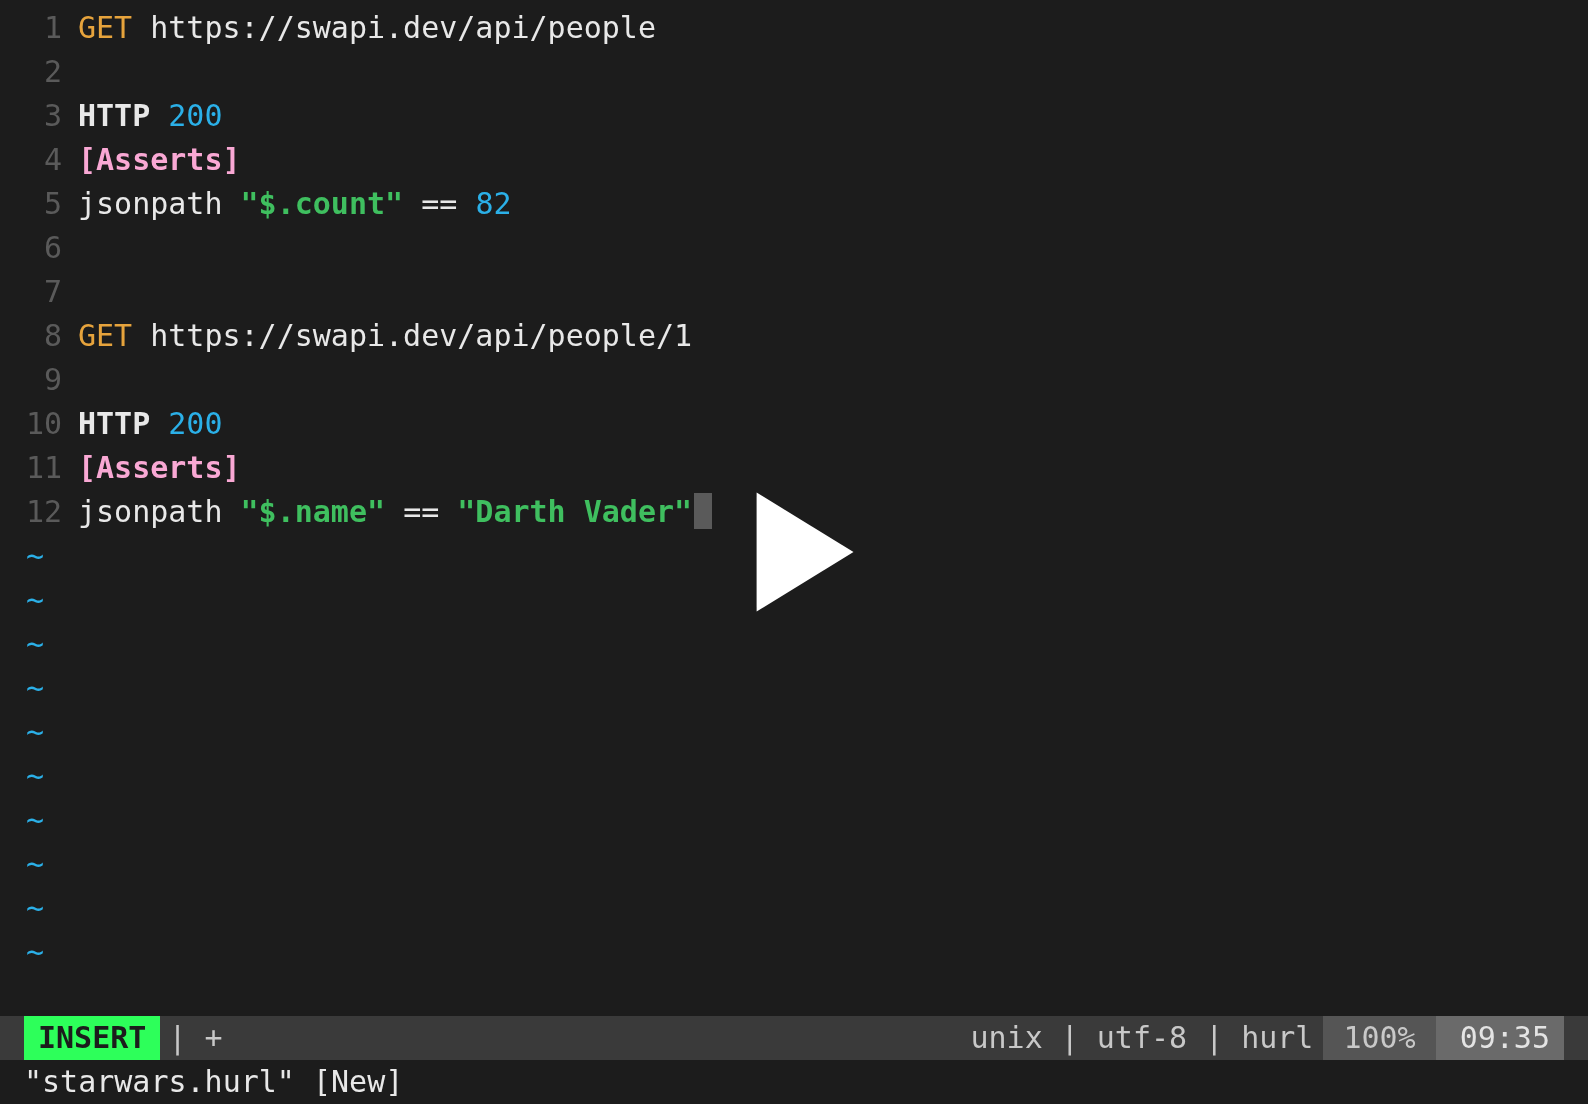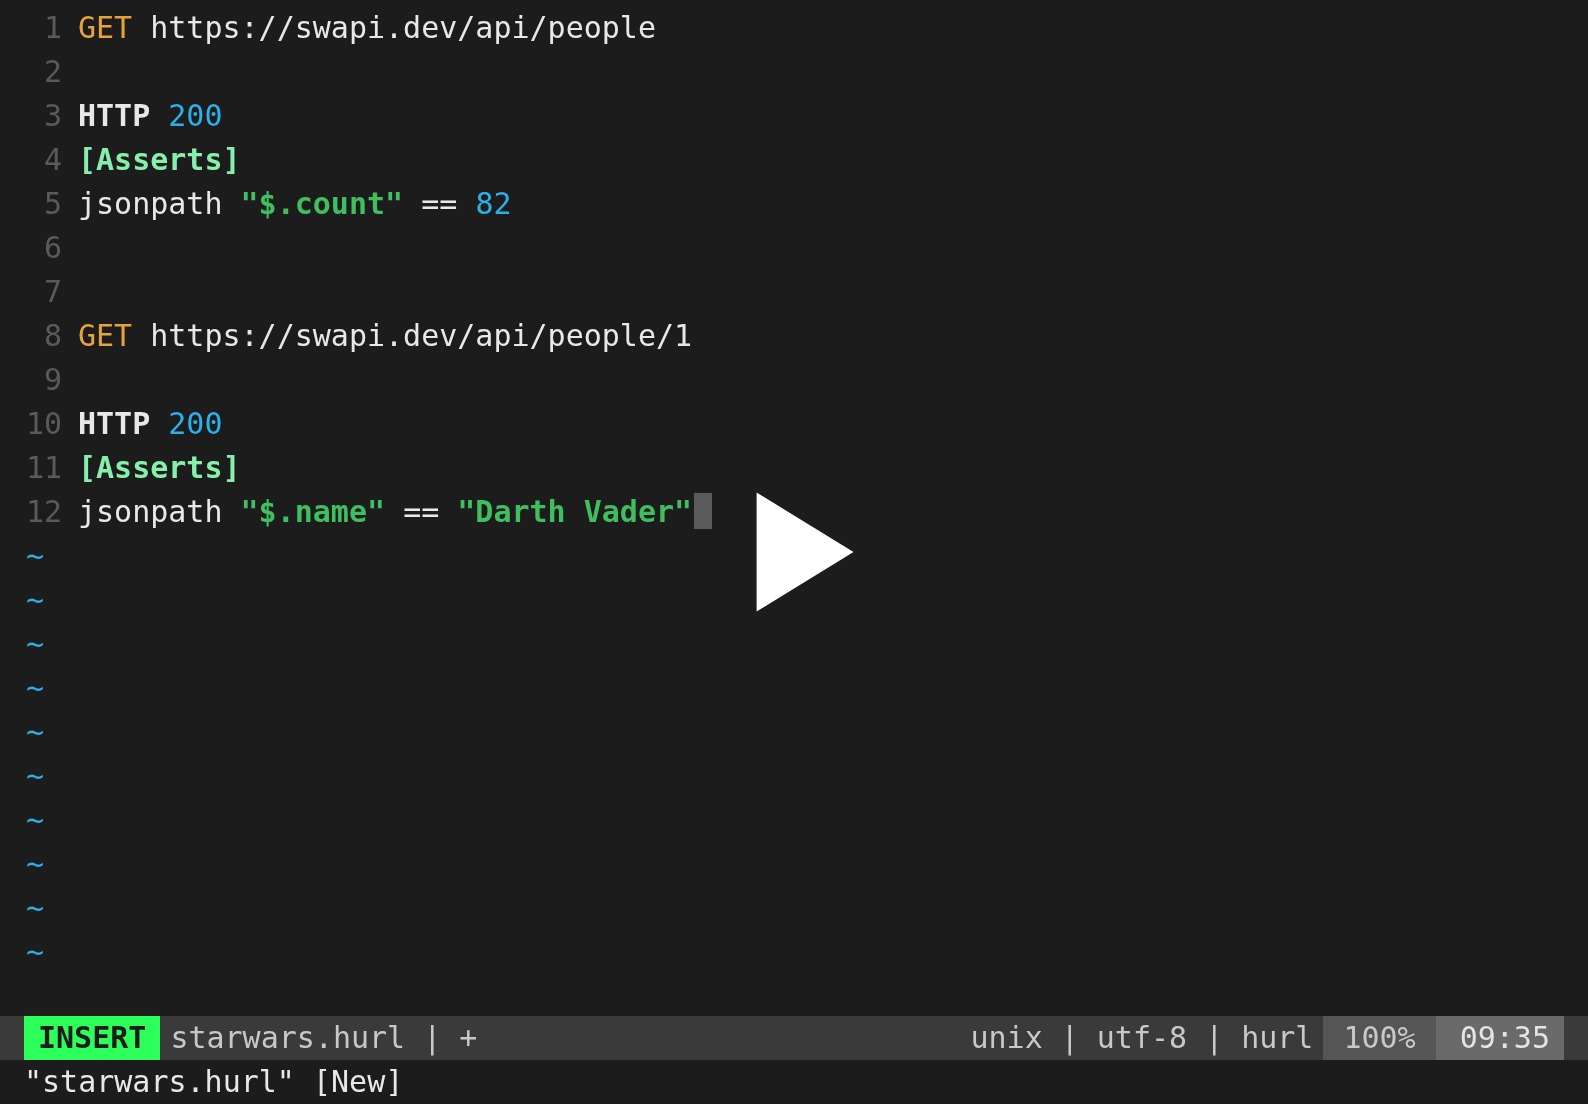--- a/index.html
+++ b/index.html
@@ -39,21 +39,21 @@
   .tilde {
     color: #2bb0e8;
     padding-left: 26px;
     height: 44px;
     line-height: 44px;
   }
   .tok-method  { color: #e6a33c; font-weight: 400; }
   .tok-url     { color: #e8e8e8; }
   .tok-http    { color: #e8e8e8; font-weight: 700; }
   .tok-status  { color: #2bb0e8; font-weight: 400; }
-  .tok-section { color: #86efac; font-weight: 700; }
+  .tok-section { color: #f9a8d4; font-weight: 700; }
   .tok-func    { color: #e8e8e8; }
   .tok-string  { color: #3fbf5f; font-weight: 700; }
   .tok-op      { color: #e8e8e8; }
   .tok-number  { color: #2bb0e8; }
   .cursor-cell {
     display: inline-block;
     width: 18px;
     height: 36px;
     background: #5a5a5a;
     vertical-align: text-bottom;
@@ -124,21 +124,20 @@
       <div class="tilde">~</div>
       <div class="tilde">~</div>
       <div class="tilde">~</div>
       <div class="tilde">~</div>
       <div class="tilde">~</div>
       <div class="tilde">~</div>
     </div>
 
   <div class="statusline">
     <span class="mode-seg">INSERT</span>
-    <span class="seg">starwars.hurl</span>
     <span class="sep">|</span>
     <span class="seg">+</span>
     <span class="spacer"></span>
     <span class="seg">unix</span>
     <span class="sep">|</span>
     <span class="seg">utf-8</span>
     <span class="sep">|</span>
     <span class="seg">hurl</span>
     <span class="pct-seg">100%</span>
     <span class="pos-seg">09:35</span>

